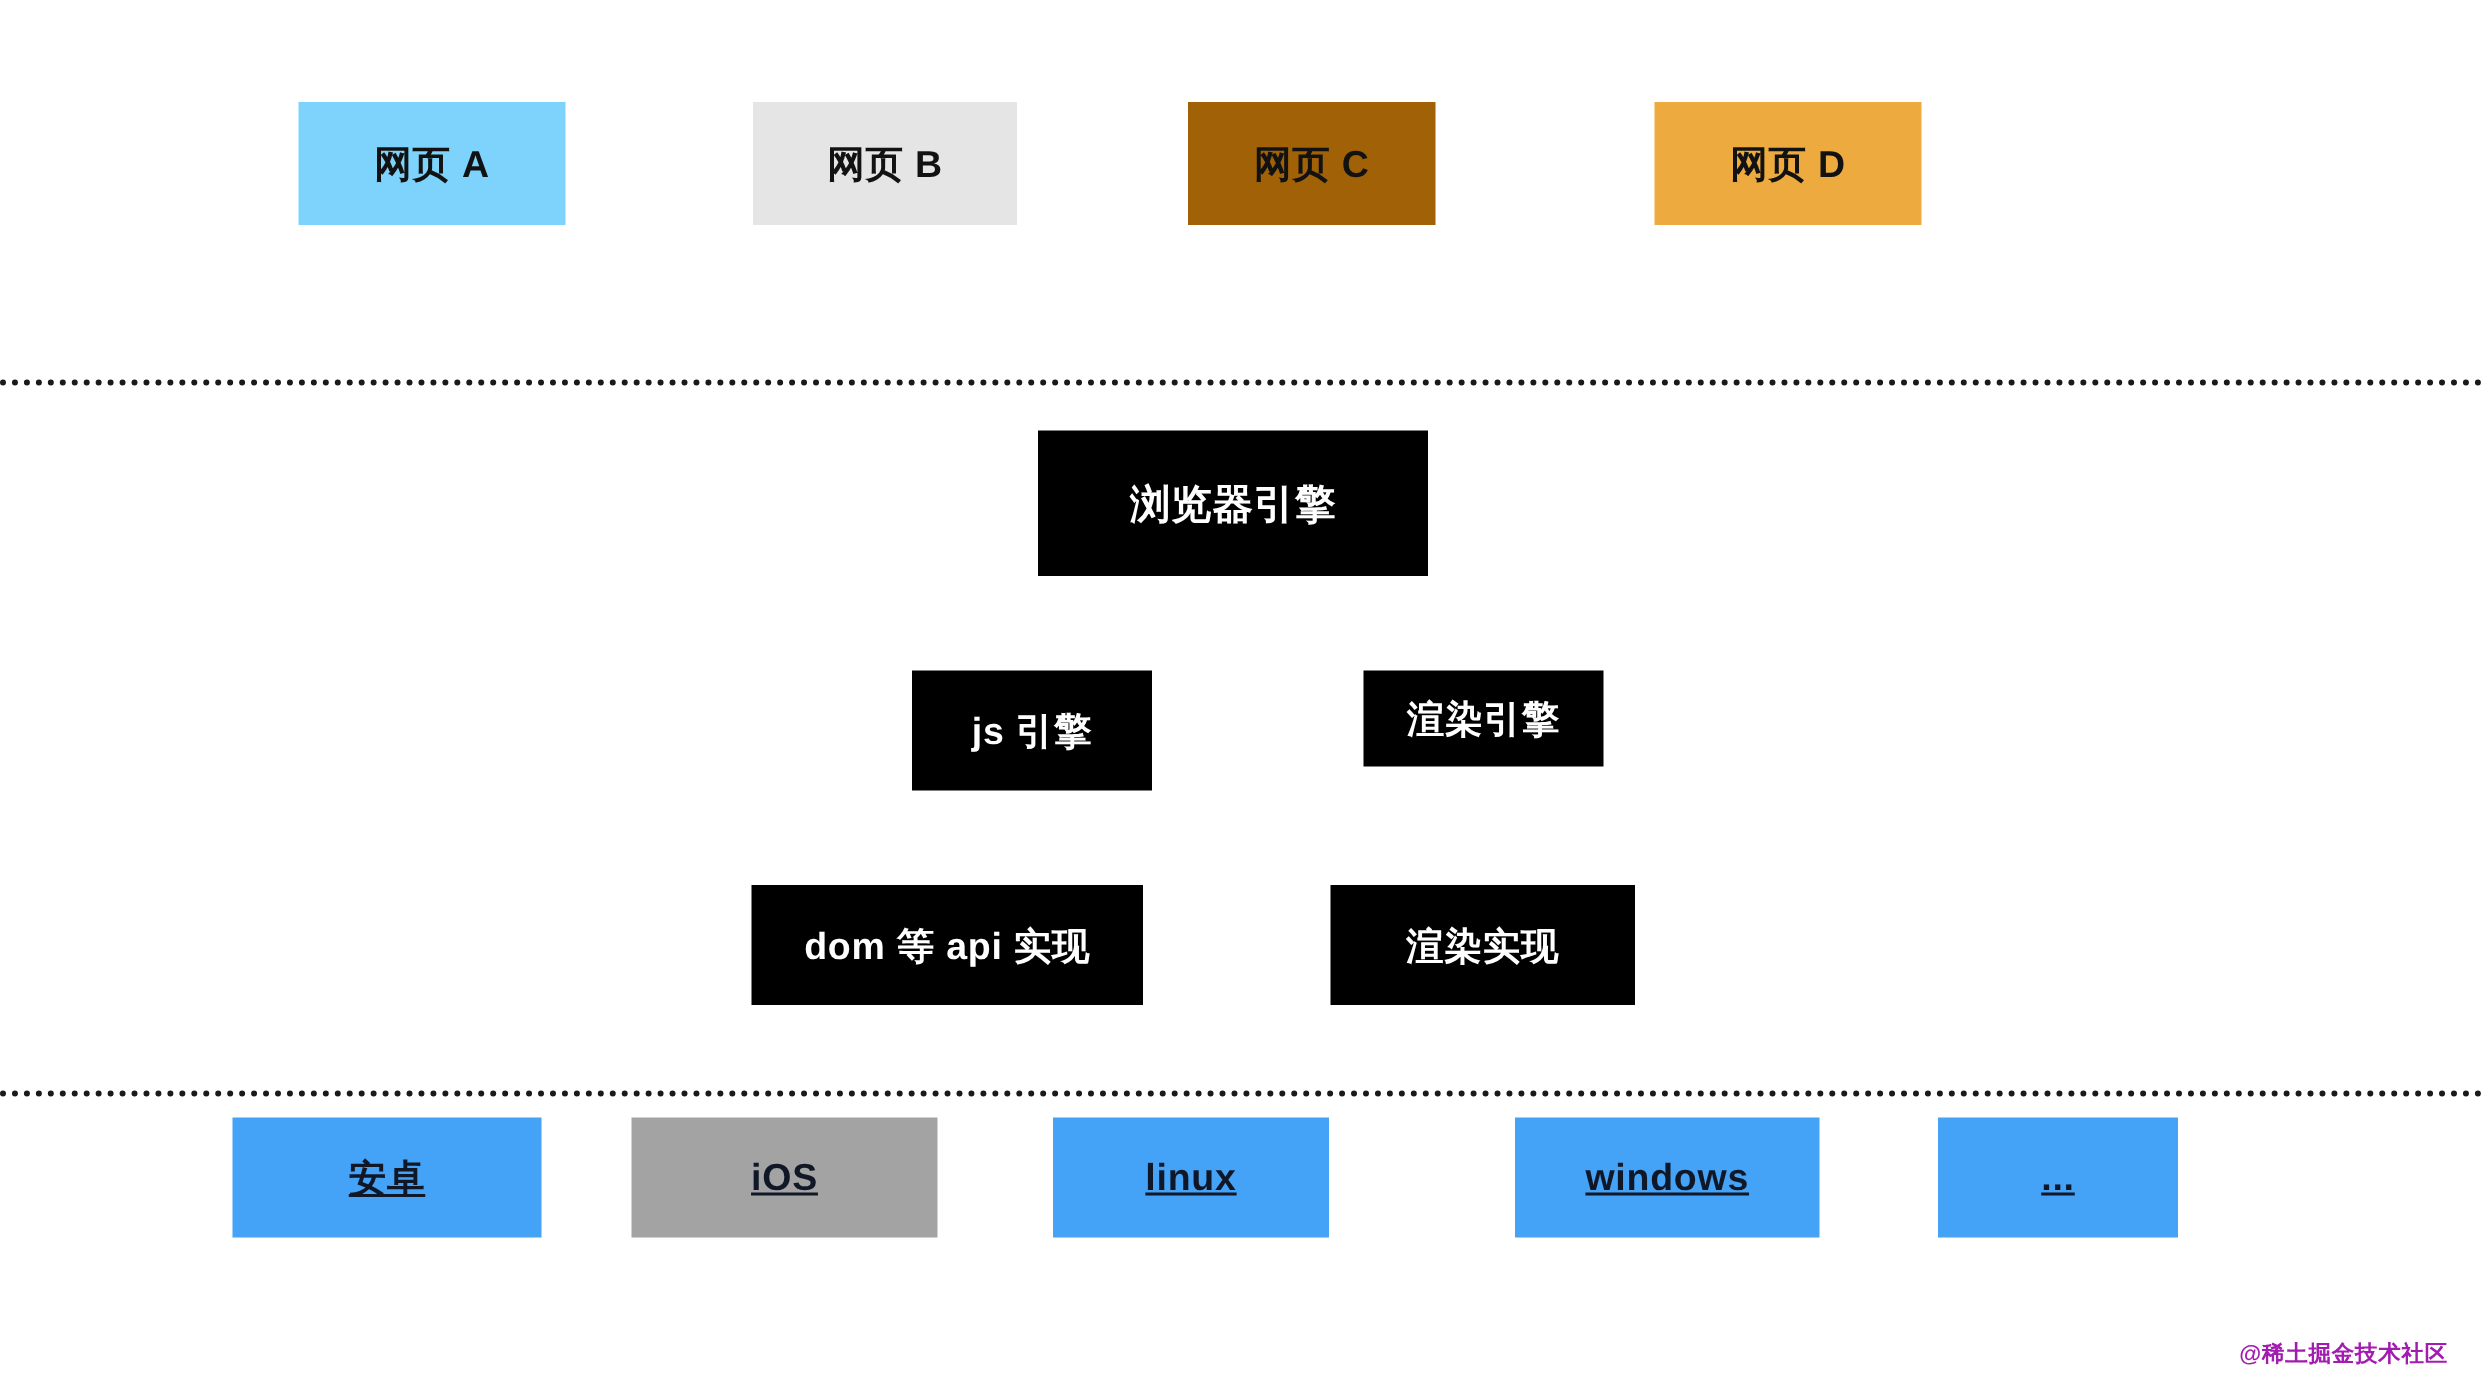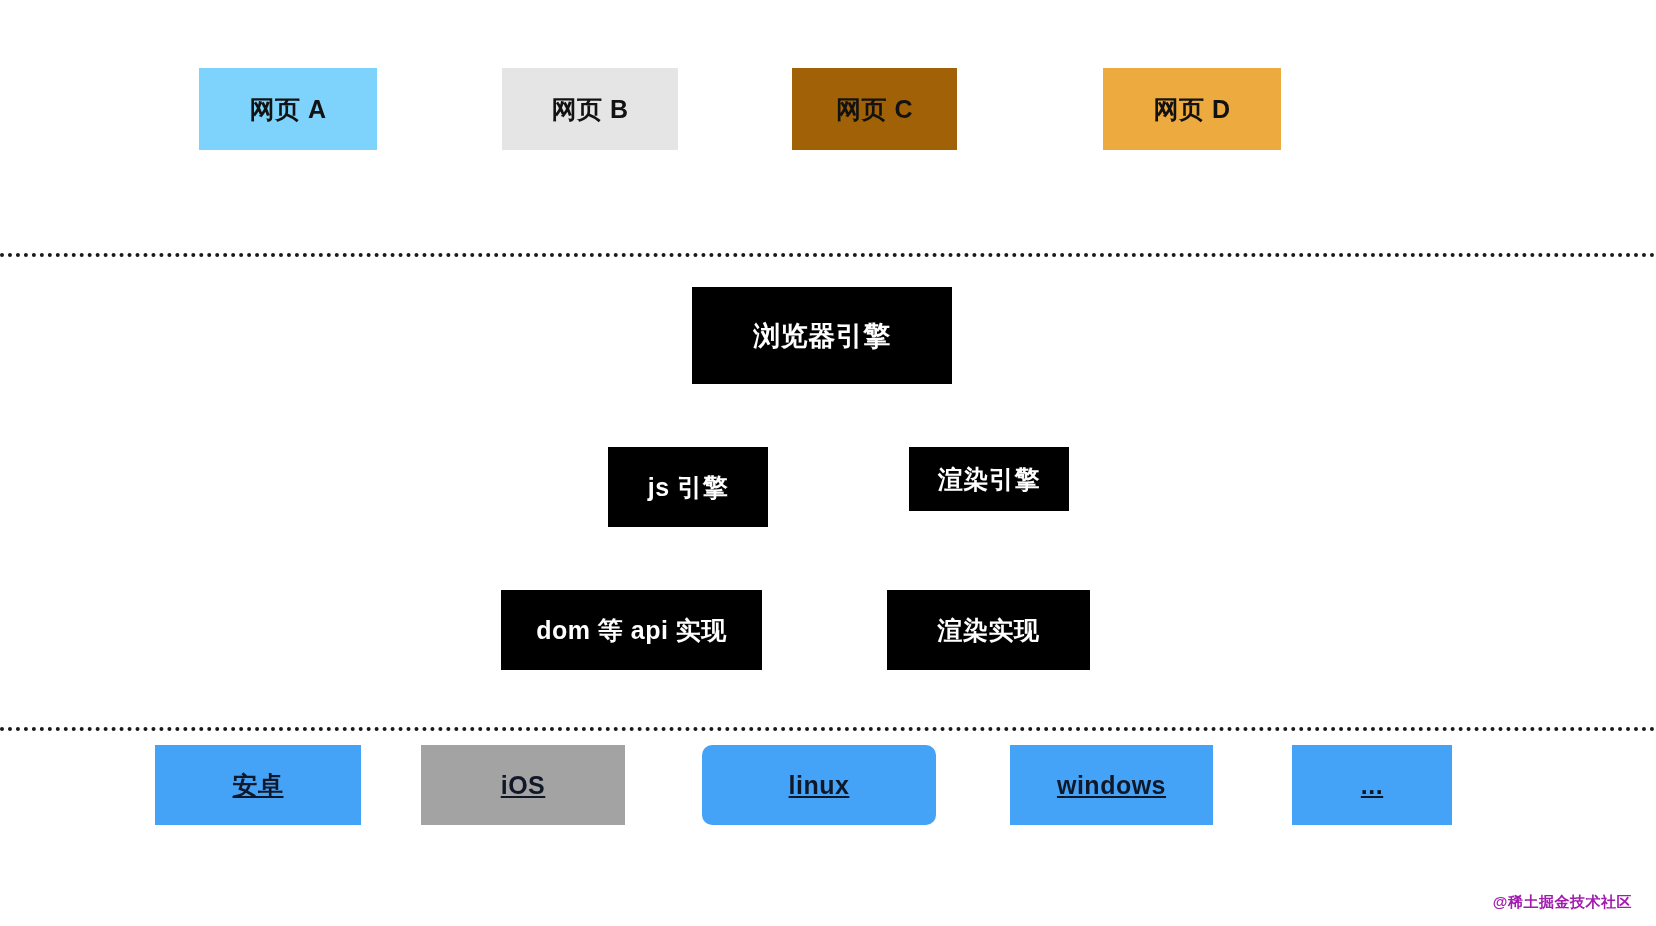--- a/index.html
+++ b/index.html
@@ -111,21 +111,21 @@
 
   <div class="divider" style="top: 727px; border-top-color: rgb(26, 26, 26);"></div>
 
   <div class="layer-os">
     <div class="box" style="left: 155px; top: 745px; width: 206px; height: 80px; background: rgb(68, 163, 247);">
       <span>安卓</span>
     </div>
     <div class="box" style="left: 421px; top: 745px; width: 204px; height: 80px; background: #a3a3a3;">
       <span>iOS</span>
     </div>
-    <div class="box" style="left: 702px; top: 745px; width: 234px; height: 80px; background: rgb(68, 163, 247); border-radius: 10px;">
+    <div class="box" style="left: 702px; top: 745px; width: 184px; height: 80px; background: rgb(68, 163, 247);">
       <span>linux</span>
     </div>
     <div class="box" style="left: 1010px; top: 745px; width: 203px; height: 80px; background: rgb(68, 163, 247);">
       <span>windows</span>
     </div>
     <div class="box" style="left: 1292px; top: 745px; width: 160px; height: 80px; background: rgb(68, 163, 247);">
       <span>...</span>
     </div>
   </div>
 

